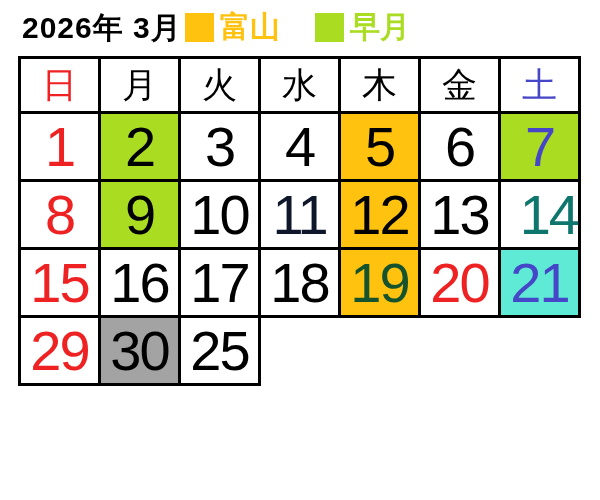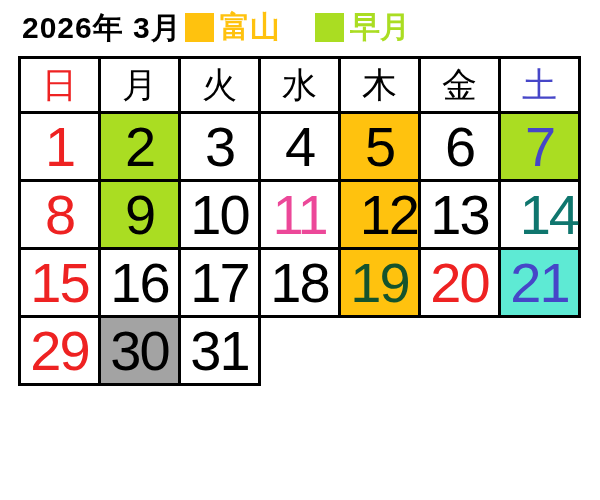--- a/index.html
+++ b/index.html
@@ -106,38 +106,38 @@
         <td style="background-color: rgb(255, 255, 255); color: rgb(0, 0, 0);">3</td>
         <td style="background-color: rgb(255, 255, 255); color: rgb(0, 0, 0);">4</td>
         <td style="background-color: rgb(255, 194, 14); color: rgb(0, 0, 0);">5</td>
         <td style="background-color: rgb(255, 255, 255); color: rgb(0, 0, 0);">6</td>
         <td style="background-color: rgb(170, 221, 34); color: rgb(70, 70, 200);">7</td>
       </tr>
       <tr>
         <td style="background-color: rgb(255, 255, 255); color: rgb(238, 34, 34);">8</td>
         <td style="background-color: rgb(170, 221, 34); color: rgb(0, 0, 0);">9</td>
         <td style="background-color: rgb(255, 255, 255); color: rgb(0, 0, 0);">10</td>
-        <td style="background-color: rgb(255, 255, 255); color: #ec4899;">11</td>
-        <td style="background-color: rgb(255, 194, 14); color: rgb(0, 0, 0); text-align: right;">12</td>
+        <td style="background-color: rgb(255, 255, 255); color: #0f172a;">11</td>
+        <td style="background-color: rgb(255, 194, 14); color: rgb(0, 0, 0);">12</td>
         <td style="background-color: rgb(255, 255, 255); color: rgb(0, 0, 0);">13</td>
         <td style="background-color: rgb(255, 255, 255); color: #0f766e; text-align: right;">14</td>
       </tr>
       <tr>
         <td style="background-color: rgb(255, 255, 255); color: rgb(238, 34, 34);">15</td>
         <td style="background-color: rgb(255, 255, 255); color: rgb(0, 0, 0);">16</td>
         <td style="background-color: rgb(255, 255, 255); color: rgb(0, 0, 0);">17</td>
         <td style="background-color: rgb(255, 255, 255); color: rgb(0, 0, 0);">18</td>
         <td style="background-color: rgb(255, 194, 14); color: #14532d;">19</td>
         <td style="background-color: rgb(255, 255, 255); color: rgb(238, 34, 34);">20</td>
         <td style="background-color: #5eead4; color: rgb(70, 70, 200);">21</td>
       </tr>
       <tr>
         <td style="background-color: rgb(255, 255, 255); color: rgb(238, 34, 34);">29</td>
         <td style="background-color: #a3a3a3; color: rgb(0, 0, 0);">30</td>
-        <td style="background-color: rgb(255, 255, 255); color: rgb(0, 0, 0);">31</td>
+        <td style="background-color: rgb(255, 255, 255); color: rgb(0, 0, 0);">25</td>
         <td class="empty"></td>
         <td class="empty"></td>
         <td class="empty"></td>
         <td class="empty"></td>
       </tr>
     </tbody>
   </table>
 
 </div>
 

